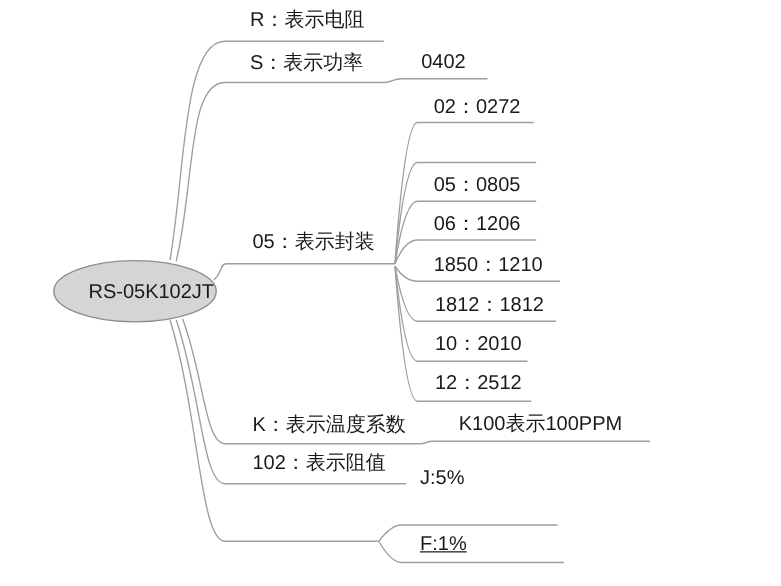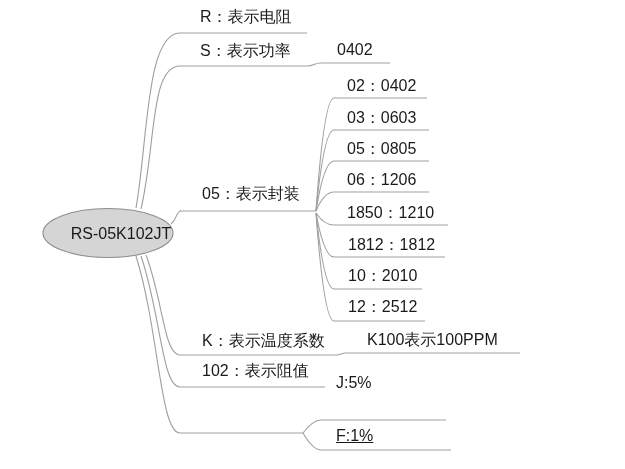--- a/index.html
+++ b/index.html
@@ -70,22 +70,21 @@
 
   <div class="root-lbl">RS-05K102JT</div>
 
   <div class="lbl" style="left:200px; top:7px;">R：表示电阻</div>
   <div class="lbl" style="left:200px; top:41px;">S：表示功率</div>
   <div class="lbl" style="left:202px; top:184px;text-align:center;">05：表示封装</div>
   <div class="lbl" style="left:202px; top:331px;">K：表示温度系数</div>
   <div class="lbl" style="left:202px; top:361px;">102：表示阻值</div>
 
   <div class="lbl" style="left:337px; top:40px;">0402</div>
-  <div class="lbl" style="left:347px; top:76px;">02：0402</div>
-  <div class="lbl" style="left:347px; top:108px;">03：0603</div>
+  <div class="lbl" style="left:347px; top:76px;">02：0272</div>
   <div class="lbl" style="left:347px; top:139px;">05：0805</div>
   <div class="lbl" style="left:347px; top:170px;">06：1206</div>
   <div class="lbl" style="left:347px; top:203px;">1850：1210</div>
   <div class="lbl" style="left:348px; top:235px;">1812：1812</div>
   <div class="lbl" style="left:348px; top:266px;">10：2010</div>
   <div class="lbl" style="left:348px; top:297px;">12：2512</div>
   <div class="lbl" style="left:367px; top:330px;">K100表示100PPM</div>
   <div class="lbl" style="left:336px; top:373px;">J:5%</div>
   <div class="lbl" style="left:336px; top:426px;text-decoration:underline;">F:1%</div>
 

